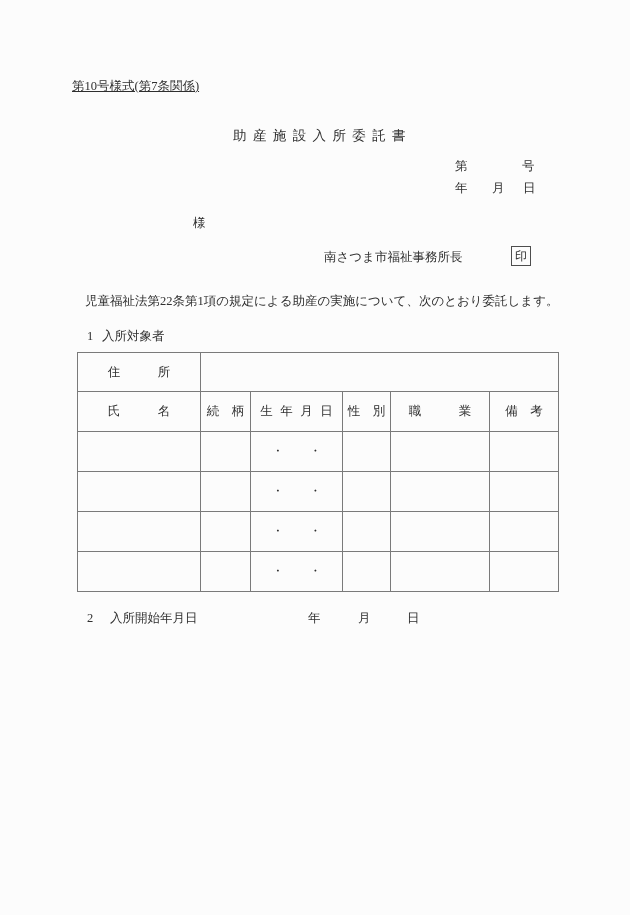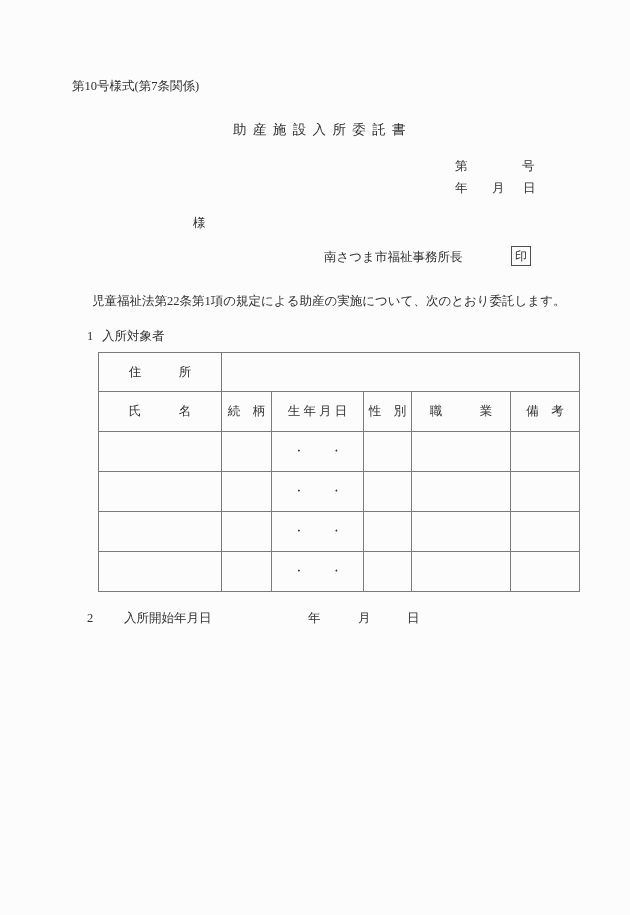--- a/index.html
+++ b/index.html
@@ -8,68 +8,67 @@
     width: 630px;
     height: 915px;
     background: #fcfcfc;
     color: #2f2f2f;
     font-family: "Liberation Serif", "DejaVu Serif", serif;
     font-size: 12.5px;
     overflow: hidden;
   }
   .abs { position: absolute; white-space: nowrap; line-height: 1.2; }
 
-  .form-number { left: 72px; top: 79px; }
-  .doc-title   { left: 233px; top: 122px; font-size: 13.5px; letter-spacing: 1.5px; }
+  .form-number { left: 72px; top: 79px; text-decoration: underline; }
+  .doc-title   { left: 233px; top: 128px; font-size: 13.5px; letter-spacing: 1.5px; }
 
   .doc-no-prefix { left: 455px; top: 159px; }
   .doc-no-suffix { left: 522px; top: 159px; }
   .date-year  { left: 455px; top: 181px; }
   .date-month { left: 492px; top: 181px; }
   .date-day   { left: 523px; top: 181px; }
 
   .addressee { left: 193px; top: 216px; }
   .sender    { left: 324px; top: 250px; }
 
   .seal {
     left: 511px; top: 246px;
     width: 18px; height: 18px;
     border: 1px solid #4d4d4d;
     display: flex; align-items: center; justify-content: center;
     font-size: 12px; line-height: 1;
   }
 
-  .main-sentence { left: 92px; top: 294px; }
+  .main-sentence { left: 85px; top: 294px; }
 
   .sec1-num   { left: 87px;  top: 329px; }
   .sec1-label { left: 102px; top: 329px; }
 
   table.person-table {
     position: absolute;
     left: 77px; top: 352px;
     width: 481px;
     border-collapse: collapse;
     table-layout: fixed;
-    margin-left: 21px;
   }
   table.person-table td {
     border: 1px solid #7a7a7a;
     text-align: center;
     vertical-align: middle;
     padding: 0;
     font-size: 12.5px;
     color: #2f2f2f;
     overflow: hidden;
   }
   tr.r-address { height: 39px; }
-  tr.r-header  { height: 40px; }
+  tr.r-header  { height: 40px; font-family: Liberation Mono, monospace; }
   tr.r-data    { height: 40px; }
 
   .sec2-num   { left: 87px;  top: 611px; }
-  .sec2-label { left: 124px; top: 611px; }
+  .sec2-label { left: 110px; top: 611px; }
   .sec2-year  { left: 308px; top: 611px; }
   .sec2-month { left: 358px; top: 611px; }
   .sec2-day   { left: 407px; top: 611px; }
 </style>
 </head>
 <body>
 
 <div class="page">
 
   <div class="abs form-number">第10号様式(第7条関係)</div>

